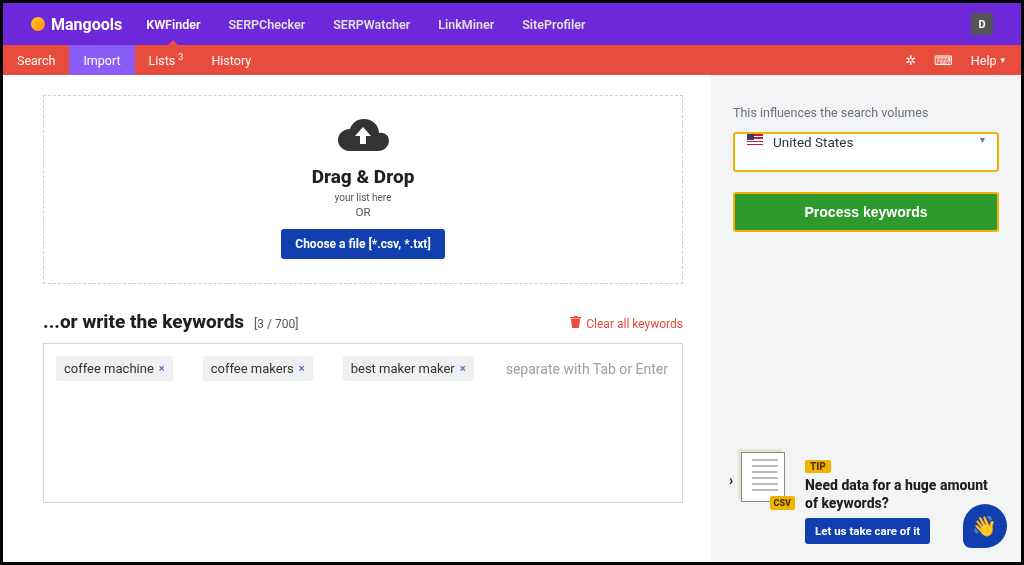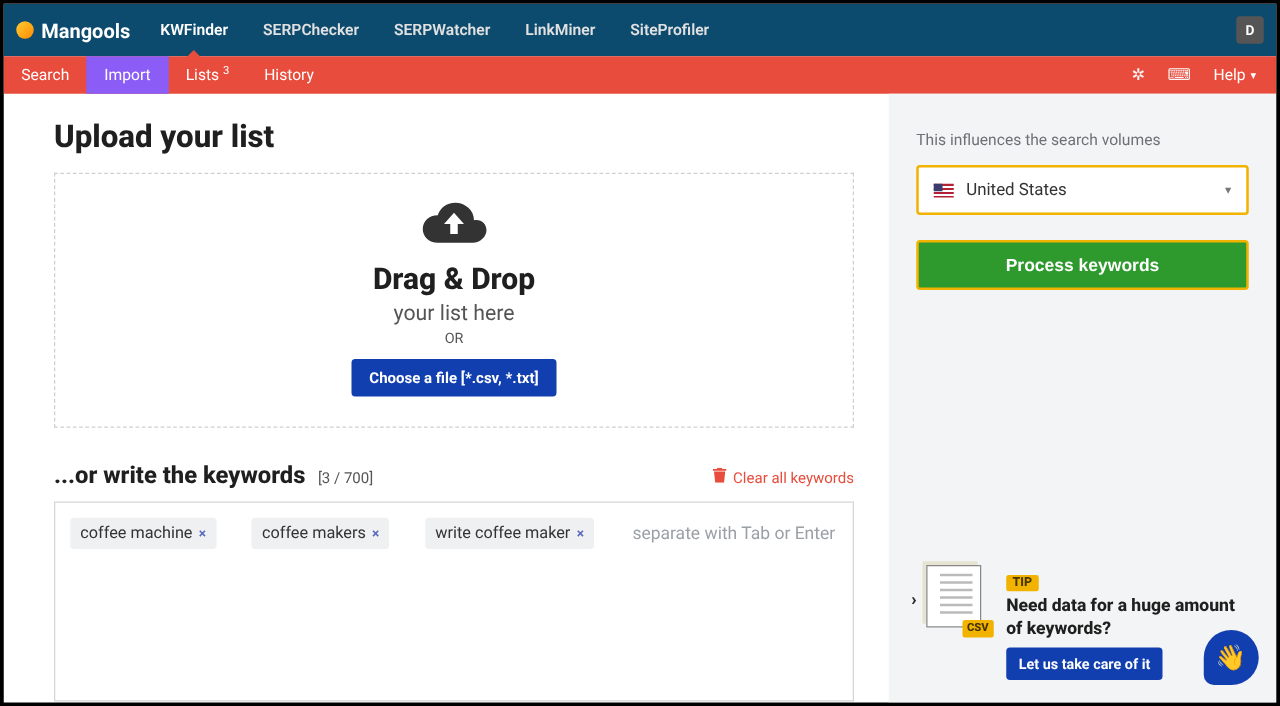--- a/index.html
+++ b/index.html
@@ -1,20 +1,20 @@
 <!DOCTYPE html>
 <html><head>
 <meta charset="utf-8">
 <style>
   * { box-sizing: border-box; margin: 0; padding: 0; }
   body { font-family: -apple-system, BlinkMacSystemFont, "Segoe UI", Roboto, Arial, sans-serif; background:#000; width:1024px; height:565px; overflow:hidden; font-size:14px; color:#333; }
   .frame { background:#fff; width:1018px; height:559px; margin:3px; position:relative; overflow:hidden; }
 
   
-  .topnav { background:#0c4a6e; height:42px; display:flex; align-items:center; padding:0 10px; color:#ddd; }
+  .topnav { background:#6d28d9; height:42px; display:flex; align-items:center; padding:0 28px; color:#ddd; }
   .brand { display:flex; align-items:center; gap:6px; font-weight:700; font-size:16px; color:#fff; margin-right:24px;}
   .brand-circle { width:14px; height:14px; border-radius:50%; background:linear-gradient(135deg,#ffcc33,#ff8a00); }
   .topnav-items { display:flex; gap:28px; align-items:center; }
   .topnav-item { color:#e1e1e1; font-size:12.5px; font-weight:600; cursor:pointer; position:relative; padding:13px 0;}
   .topnav-item.active { color:#fff; }
   .topnav-item.active::after { content:""; position:absolute; left:50%; bottom:-1px; transform:translateX(-50%); width:0; height:0; border-left:6px solid transparent; border-right:6px solid transparent; border-bottom:6px solid #e74c3c;}
   .top-right { margin-left:auto; }
   .avatar { width:22px; height:22px; border-radius:3px; background:#555; color:#fff; font-size:11px; font-weight:700; display:flex; align-items:center; justify-content:center; }
 
   
@@ -30,39 +30,39 @@
   
   .main { display:flex; height:calc(100% - 72px); }
   .left { flex:1; padding:20px 28px 20px 40px; overflow:auto;}
   .right { width:310px; background:#f3f4f5; padding:20px 22px; position:relative;}
 
   h1 { font-size:25px; font-weight:800; color:#1f1f1f; margin-bottom:14px;}
   h2 { font-size:19px; font-weight:800; color:#1f1f1f; }
 
   .dropzone { border:1px dashed #cfcfcf; padding:20px 10px 24px; text-align:center; color:#333;}
   .cloud { display:inline-block; margin-bottom:6px;}
-  .dz-title { font-size:24px; font-weight:800; color:#1f1f1f; }
-  .dz-sub { font-size:17px; color:#555; margin-top:4px;}
+  .dz-title { font-size:19px; font-weight:800; color:#1f1f1f; }
+  .dz-sub { font-size:10px; color:#555; margin-top:4px;}
   .dz-or  { font-size:11.5px; color:#555; margin-top:2px;}
   .choose-btn { margin-top:10px; display:inline-block; background:#123fb0; color:#fff; font-size:12px; font-weight:700; padding:8px 14px; border-radius:3px; cursor:pointer;}
 
   .row2 { display:flex; align-items:baseline; justify-content:space-between; margin-top:26px; margin-bottom:10px;}
   .row2-left { display:flex; align-items:baseline; gap:10px;}
   .counter { font-size:12px; color:#555;}
   .clear { color:#e74c3c; font-size:12px; display:flex; align-items:center; gap:5px; cursor:pointer; }
 
   .kwbox { border:1px solid #d6d6d6; min-height:160px; padding:12px; }
   .tags { display:flex; flex-wrap:wrap; gap:6px; align-items:center;justify-content:space-between;}
   .tag { background:#eef0f2; color:#333; font-size:13px; padding:5px 8px; border-radius:3px; display:flex; align-items:center; gap:5px;}
   .tag-x { color:#5a6bc0; font-weight:700; cursor:pointer; font-size:11px;}
   .ghost { color:#9aa0a6; font-size:14px; padding:4px 2px;}
 
   
   .rt-sub { font-size:12.5px; color:#6d7176; margin:10px 0 12px; }
-  .loc-select { border:2px solid #f2b200; background:#fff; border-radius:3px; height:40px; display:flex; align-items:center; padding:0 12px; cursor:pointer; position:relative;}
+  .loc-select { border:2px solid #f2b200; background:#fff; border-radius:3px; height:40px; display:flex; padding:0 12px; cursor:pointer; position:relative;}
   .flag { width:16px; height:11px; background:linear-gradient(#b22234 0 15%, #fff 15% 30%, #b22234 30% 45%, #fff 45% 60%, #b22234 60% 75%, #fff 75% 90%, #b22234 90%); position:relative; margin-right:10px;}
   .flag::before { content:""; position:absolute; left:0; top:0; width:7px; height:6px; background:#3c3b6e;}
   .loc-text { font-size:13.5px; color:#333; }
   .caret { margin-left:auto; color:#777; font-size:10px;}
   .process-btn { margin-top:20px; width:100%; height:40px; border:2px solid #f2b200; border-radius:3px; background:#2e9a2e; color:#fff; font-weight:800; font-size:14px; cursor:pointer;}
 
   .tip-card { position:absolute; bottom:18px; left:22px; right:22px; display:flex; gap:12px; align-items:flex-start;}
   .tip-ill { width:60px; height:60px; position:relative; flex-shrink:0;}
   .sheet { position:absolute; left:8px; top:4px; width:44px; height:50px; background:#fff; border:1.5px solid #888; box-shadow:-3px -3px 0 #e7e3d2;}
   .sheet::before, .sheet::after { content:""; position:absolute; background:#bbb;}
@@ -112,21 +112,20 @@
     <div class="help">
       <span>Help</span>
       <span style="font-size:9px;">▾</span>
     </div>
   </div>
 </div>
 
 <div class="main">
 
   <div class="left">
-    <h1>Upload your list</h1>
     <div class="dropzone">
       <span class="cloud">
         <svg width="54" height="40" viewBox="0 0 54 40">
           <path fill="#333" d="M43 17c0-8-7-14-15-14-7 0-12 4-14 10-7 0-12 5-12 11s5 11 12 11h28c6 0 11-5 11-10 0-5-4-9-10-8z"></path>
           <path fill="#fff" d="M27 11l-8 9h5v8h6v-8h5z"></path>
         </svg>
       </span>
       <div class="dz-title">Drag &amp; Drop</div>
       <div class="dz-sub">your list here</div>
       <div class="dz-or">OR</div>
@@ -152,21 +151,21 @@
       <div class="tags">
         <span class="tag">
               <span>coffee machine</span>
               <span class="tag-x">×</span>
             </span>
         <span class="tag">
               <span>coffee makers</span>
               <span class="tag-x">×</span>
             </span>
         <span class="tag">
-              <span>write coffee maker</span>
+              <span>best maker maker</span>
               <span class="tag-x">×</span>
             </span>
         <span class="ghost">separate with Tab or Enter</span>
       </div>
     </div>
   </div>
 
   <div class="right">
     <div class="rt-sub">This influences the search volumes</div>
     <div class="loc-select">

